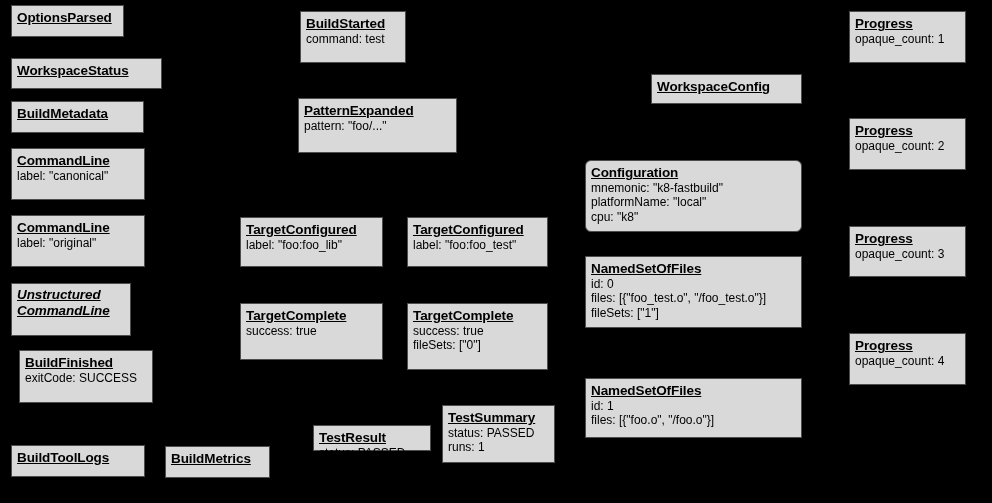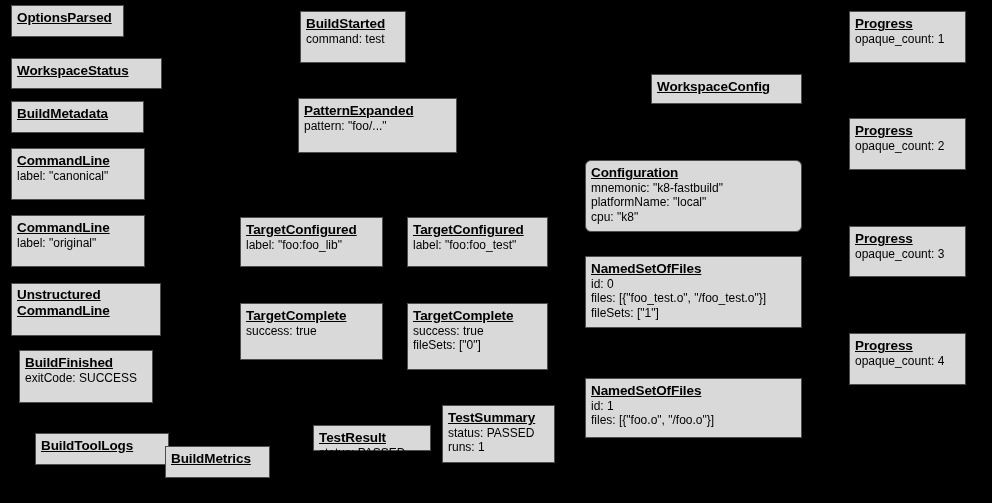--- a/index.html
+++ b/index.html
@@ -77,32 +77,32 @@
     </span>
   </div>
 
   <div class="node" style="left:11px; top:215px; width:134px; height:52px;">
     <span class="title">CommandLine</span>
     <span class="fields">
       <span class="f">label: "original"</span>
     </span>
   </div>
 
-  <div class="node two-line-title" style="left:11px; top:283px; width:150px; height:53px;">
+  <div class="node two-line-title" style="left:11px; top:283px; width:120px; height:53px;font-style:italic;">
     <span class="title">Unstructured CommandLine</span>
   </div>
 
   <div class="node" style="left:11px; top:350px; width:134px; height:53px;margin-left:8px;">
     <span class="title">BuildFinished</span>
     <span class="fields">
       <span class="f">exitCode: SUCCESS</span>
     </span>
   </div>
 
-  <div class="node" style="left:11px; top:433px; width:134px; height:32px;margin-left:24px;">
+  <div class="node" style="left:11px; top:445px; width:134px; height:32px;">
     <span class="title">BuildToolLogs</span>
   </div>
 
   <div class="node" style="left:165px; top:446px; width:105px; height:32px;">
     <span class="title">BuildMetrics</span>
   </div>
 
   <div class="node" style="left:300px; top:11px; width:106px; height:52px;">
     <span class="title">BuildStarted</span>
     <span class="fields">

